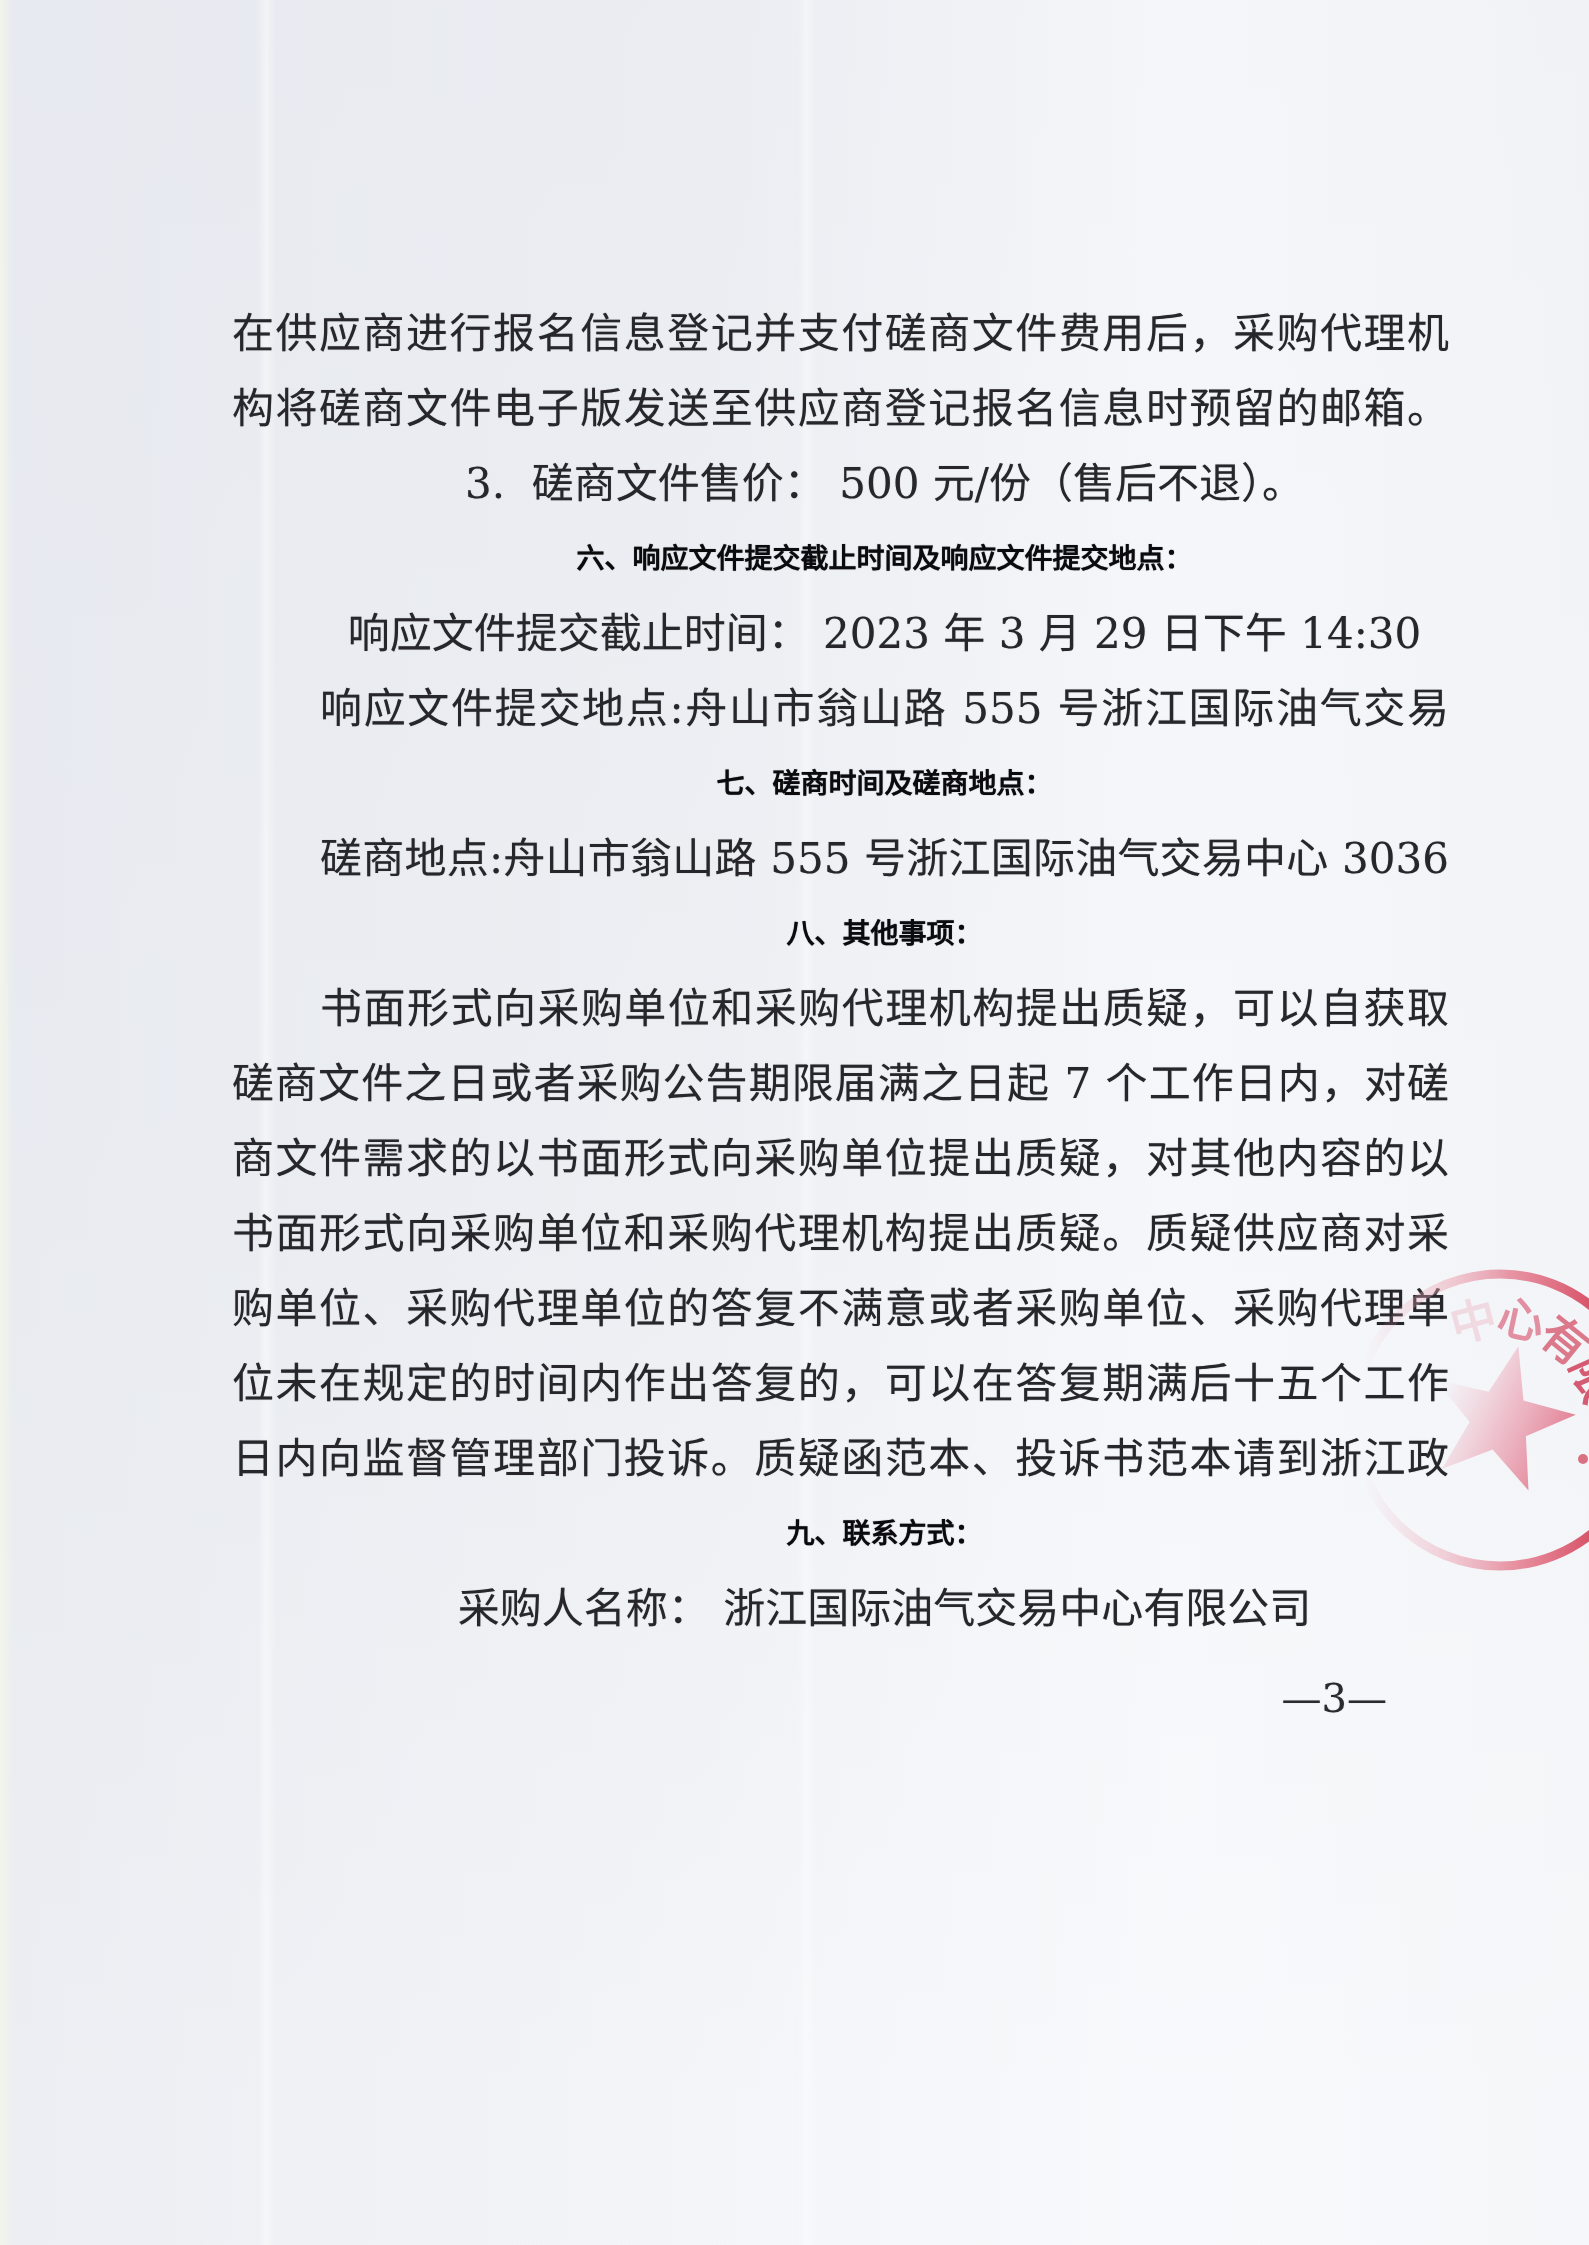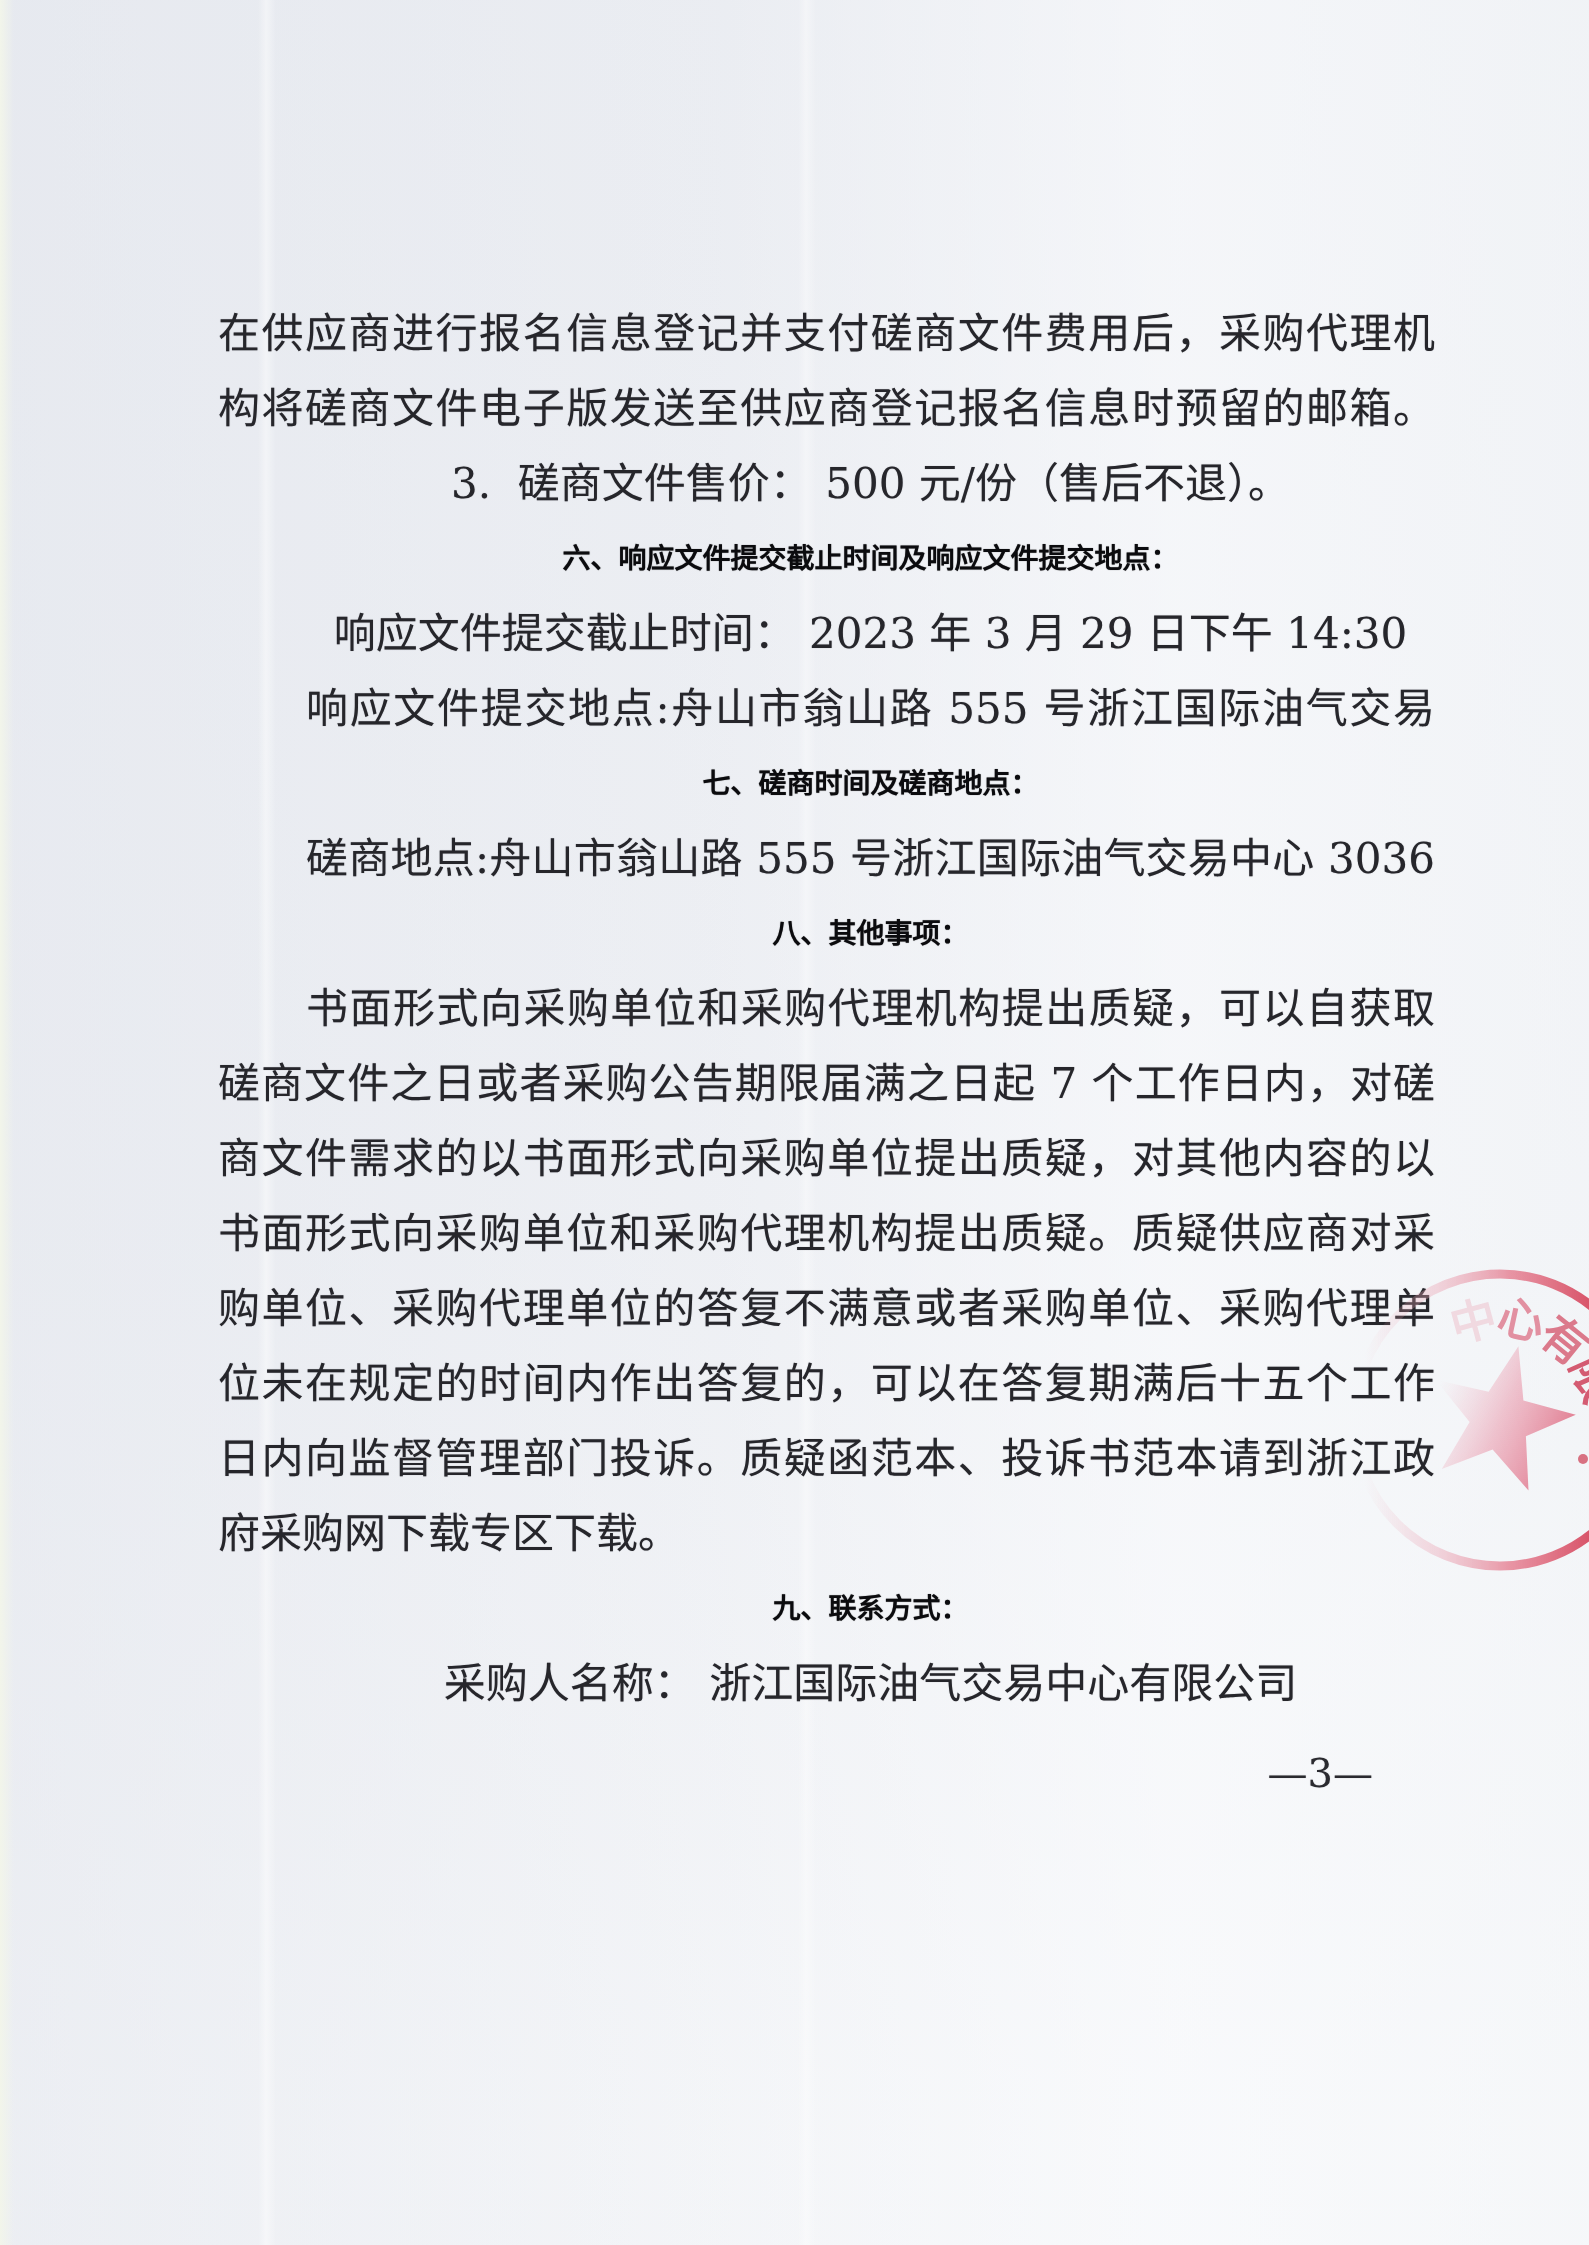--- a/index.html
+++ b/index.html
@@ -16,21 +16,21 @@
     background-image:
       linear-gradient(90deg, #f2f5ea 0px, rgba(242,245,234,0) 14px),
       linear-gradient(90deg, rgba(255,255,255,0) 258px, rgba(255,255,255,0.45) 266px, rgba(255,255,255,0) 276px),
       linear-gradient(90deg, rgba(255,255,255,0) 798px, rgba(255,255,255,0.38) 806px, rgba(255,255,255,0) 816px),
       linear-gradient(90deg, rgba(228,231,238,0.55) 0%, rgba(238,240,245,0.2) 45%, rgba(250,251,253,0.65) 74%, rgba(246,248,250,0.55) 100%),
       linear-gradient(180deg, rgba(230,233,239,0.5) 0%, rgba(238,240,245,0.15) 55%, rgba(250,251,252,0.6) 93%);
     font-family: "DejaVu Serif", "Liberation Serif", serif;
   }
   .text-block {
     position: absolute;
-    left: 218px;
+    left: 232px;
     top: 296px;
     width: 1217px;
   }
   .line {
     font-size: 42px;
     line-height: 75px;
     color: #26262b;
     white-space: pre-wrap;
     text-shadow: 0 0 1px rgba(40,40,50,0.38);
   }
@@ -85,21 +85,20 @@
     <div class="line heading indent">七、磋商时间及磋商地点：</div>
     <div class="line indent stretch">磋商地点:舟山市翁山路 555 号浙江国际油气交易中心 3036</div>
     <div class="line heading indent">八、其他事项：</div>
     <div class="line indent stretch">书面形式向采购单位和采购代理机构提出质疑，可以自获取</div>
     <div class="line stretch">磋商文件之日或者采购公告期限届满之日起 7 个工作日内，对磋</div>
     <div class="line stretch">商文件需求的以书面形式向采购单位提出质疑，对其他内容的以</div>
     <div class="line stretch">书面形式向采购单位和采购代理机构提出质疑。质疑供应商对采</div>
     <div class="line stretch">购单位、采购代理单位的答复不满意或者采购单位、采购代理单</div>
     <div class="line stretch">位未在规定的时间内作出答复的，可以在答复期满后十五个工作</div>
     <div class="line stretch">日内向监督管理部门投诉。质疑函范本、投诉书范本请到浙江政</div>
-    <div class="line">府采购网下载专区下载。</div>
     <div class="line heading indent">九、联系方式：</div>
     <div class="line indent">采购人名称： 浙江国际油气交易中心有限公司</div>
     <div class="line page-number">—3—</div>
   </div>
 
   <svg class="seal" viewBox="0 0 249 330" xmlns="http://www.w3.org/2000/svg" aria-hidden="true">
     <defs>
       <linearGradient id="arcG" gradientUnits="userSpaceOnUse" x1="25" y1="165" x2="260" y2="165">
         <stop offset="0" stop-color="#eea6b6" stop-opacity="0"></stop>
         <stop offset="0.30" stop-color="#eea6b6" stop-opacity="0.42"></stop>

